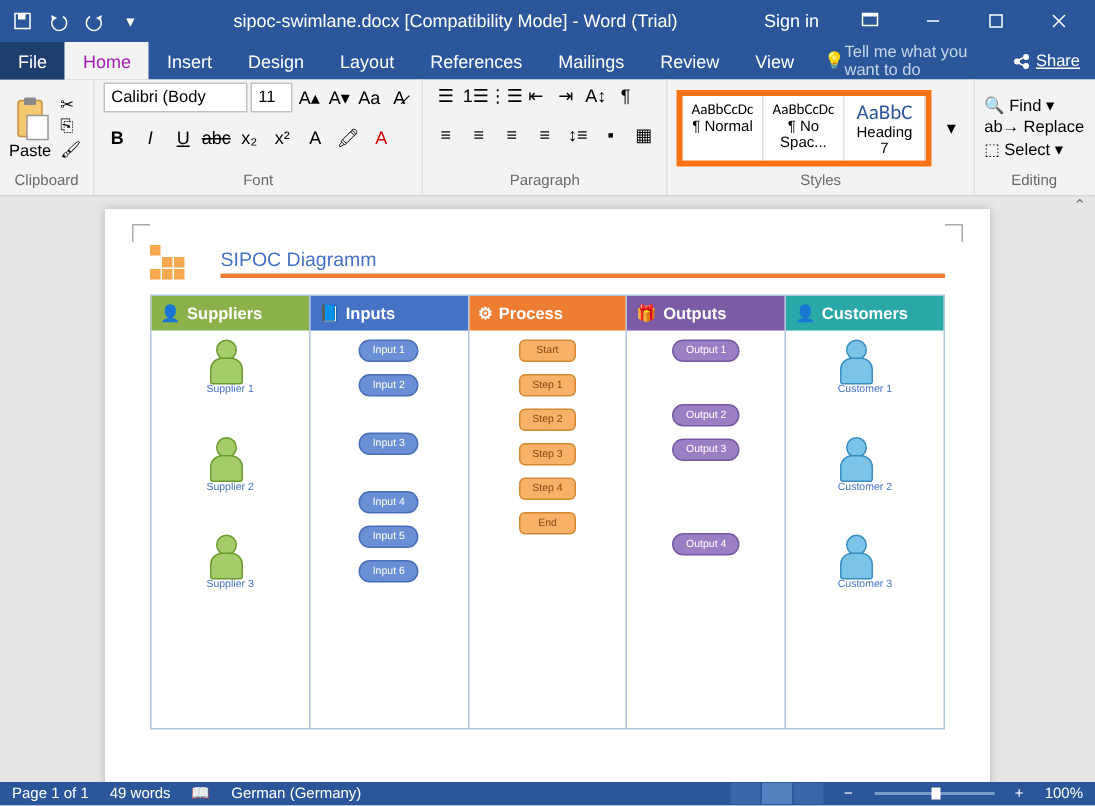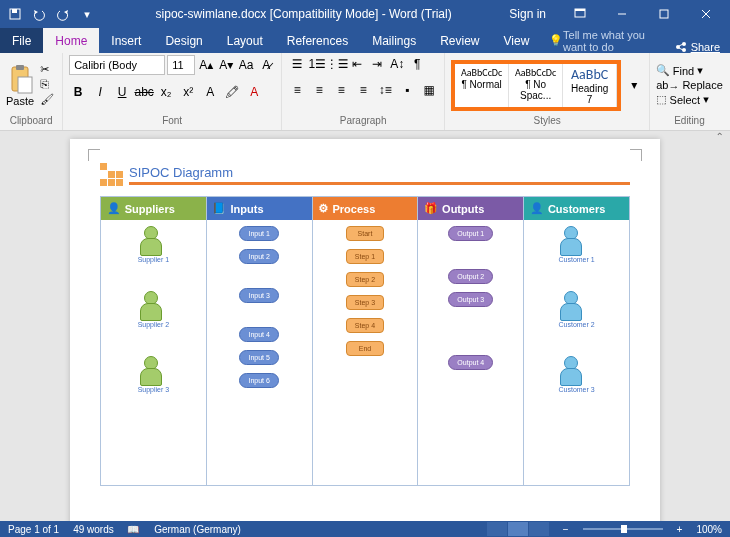--- a/index.html
+++ b/index.html
@@ -11,21 +11,21 @@
 .title-text { flex: 1; text-align: center; font-size: 12px; }
 .win-ctrl { display: flex; align-items: center; gap: 2px; }
 .win-ctrl span { margin-right: 12px; font-size: 12px; cursor: pointer; }
 .win-btn { width: 40px; height: 26px; display: flex; align-items: center; justify-content: center; cursor: pointer; }
 
 .ribbon-tabs { background: #2b579a; color: #fff; height: 25px; display: flex; align-items: stretch; padding-left: 0; }
 .ribbon-tab { padding: 0 12px; font-size: 12px; display: flex; align-items: center; cursor: pointer; }
 .ribbon-tab.file { background: #1e3e6e; }
 .ribbon-tab.active { background: #f3f3f3; color: #a21caf; }
 .tellme { display: flex; align-items: center; color: #c5d5ec; font-size: 11px; margin-left: 8px; cursor: text; flex: 1; }
-.share-btn { padding: 0 10px; display: flex; align-items: flex-end; gap: 4px; cursor: pointer; text-decoration: underline; }
+.share-btn { padding: 0 10px; display: flex; align-items: center; gap: 4px; cursor: pointer; text-decoration: underline; }
 
 .ribbon { background: #f3f3f3; border-bottom: 1px solid #d4d4d4; height: 78px; display: flex; }
 .group { border-right: 1px solid #e1e1e1; padding: 2px 6px; display: flex; flex-direction: column; }
 .group-content { flex: 1; display: flex; align-items: center; gap: 4px; }
 .group-label { text-align: center; font-size: 10px; color: #6a6a6a; padding-bottom: 2px; }
 
 .clip-btn { display: flex; flex-direction: column; align-items: center; cursor: pointer; }
 .small-btns { display: flex; flex-direction: column; gap: 1px; margin-left: 2px; }
 .sbtn { width: 16px; height: 14px; cursor: pointer; }
 
@@ -43,21 +43,21 @@
 
 .ribbon-toggle { position: absolute; right: 6px; top: 131px; font-size: 10px; color: #6a6a6a; cursor: pointer; }
 
 .doc-area { background: #e6e6e6; height: 390px; overflow: auto; display: flex; justify-content: center; padding-top: 8px; }
 .page { background: #fff; width: 590px; height: 400px; box-shadow: 0 0 6px rgba(0,0,0,.2); position: relative; padding: 24px 30px; }
 
 .corner-mark { position: absolute; width: 12px; height: 12px; border: 1px solid #aaa; }
 .cm-tl { top: 10px; left: 18px; border-right: none; border-bottom: none; }
 .cm-tr { top: 10px; right: 18px; border-left: none; border-bottom: none; }
 
-.diag-title-row { display: flex; align-items: center; gap: 6px; }
+.diag-title-row { display: flex; align-items: center; gap: 24px; }
 .tsquares { display: grid; grid-template-columns: repeat(3,7px); grid-template-rows: repeat(3,7px); gap: 1px; }
 .tsquares span { background: #f4a850; }
 .diag-title { color: #4472c4; font-size: 13px; }
 .title-underline { height: 3px; background: #ed7d31; margin-top: 2px; }
 
 .swim { border: 1px solid #b0c4de; margin-top: 10px; display: flex; height: 290px; }
 .lane { flex: 1; border-right: 1px solid #b0c4de; display: flex; flex-direction: column; }
 .lane:last-child { border-right: none; }
 .lane-head { color: #fff; font-weight: bold; font-size: 11px; padding: 5px 6px; display: flex; align-items: center; gap: 4px; }
 .lh-sup { background: #8bb24a; } .lh-inp { background: #4472c4; } .lh-pro { background: #ed7d31; } .lh-out { background: #7b5aa6; } .lh-cus { background: #2aa8a8; }

